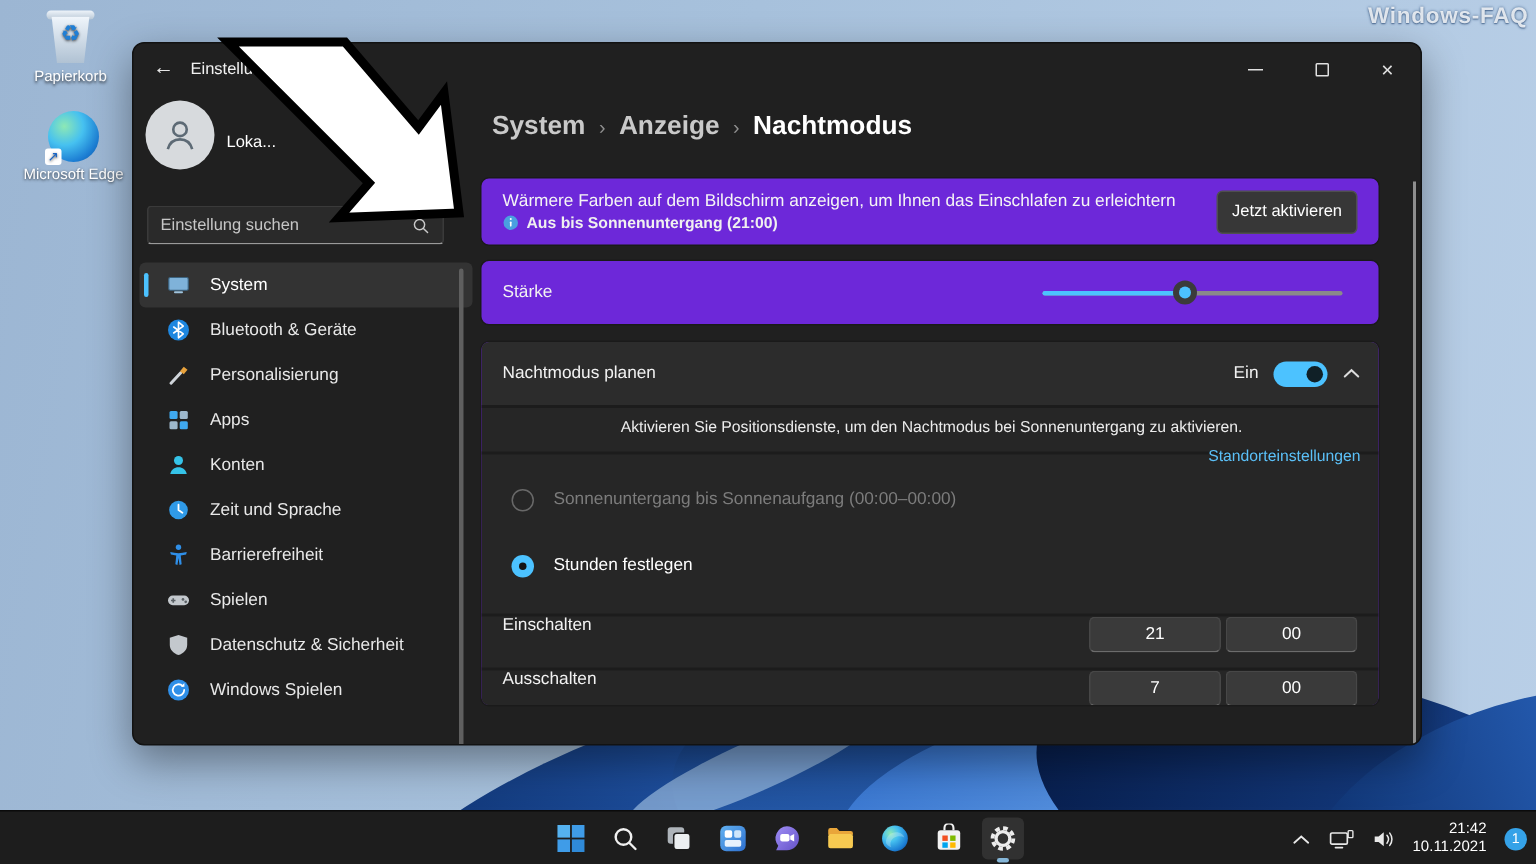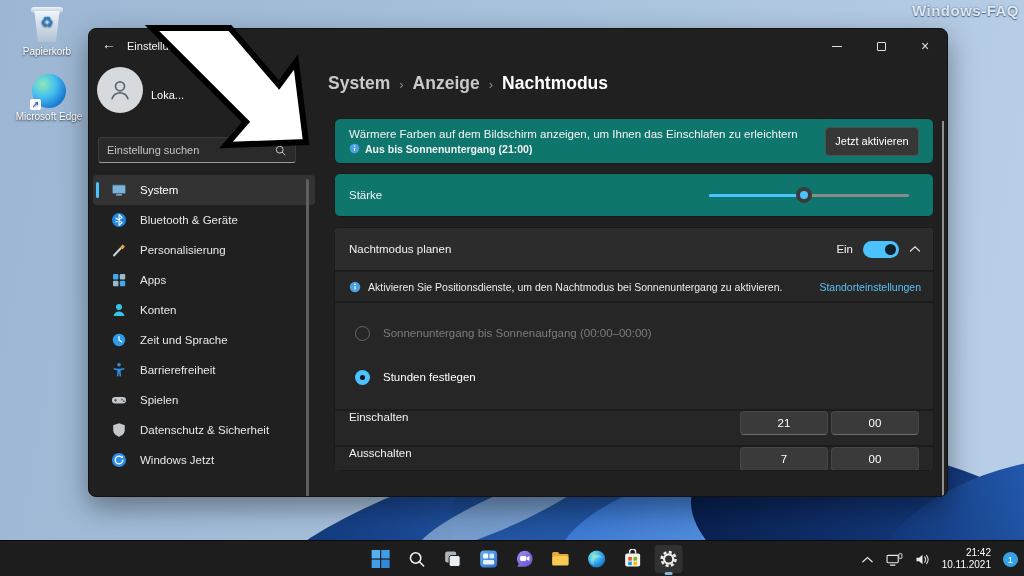--- a/index.html
+++ b/index.html
@@ -68,21 +68,21 @@
   .side-scroll { position:absolute; left:217px; top:150px; width:3px; height:320px; background:#5f5f5f;
               border-radius:2px; }
 
   
   .breadcrumb { position:absolute; left:239px; top:44px; font-size:17.5px; display:flex; gap:9px;
                 align-items:baseline; }
   .crumb { color:#c9c9c9; font-weight:600; }
   .crumb.last { color:#ffffff; font-weight:700; }
   .crumb-sep { color:#8f8f8f; font-size:13px; }
 
-  .card { position:absolute; left:245px; width:600px; background:#0f766e; border:1px solid #1a1a1a;
+  .card { position:absolute; left:231px; width:600px; background:#6d28d9; border:1px solid #1a1a1a;
           border-radius:6px; }
   .card-activate { top:89px; height:46px; display:flex; align-items:center; padding:0 14px; }
   .card-activate .txt { flex:1; }
   .desc { font-size:11.5px; color:#f5f5f5; }
   .status-line { display:flex; align-items:center; gap:5px; margin-top:3px; }
   .status-line svg { width:11px; height:11px; }
   .status-txt { font-size:10.5px; font-weight:700; color:#f0f0f0; }
   .btn { width:94px; height:29px; background:#373737; border:1px solid #4f4f4f; border-radius:4px;
          color:#ffffff; font-size:11px; display:flex; align-items:center; justify-content:center; }
 
@@ -98,21 +98,21 @@
   .card-schedule { top:198px; height:244px; overflow:hidden; }
   .sch-header { height:42px; display:flex; align-items:center; padding:0 12px 0 14px; background:#2c2c2c; }
   .sch-right { margin-left:auto; display:flex; align-items:center; gap:10px; }
   .toggle-label { font-size:11.5px; color:#f2f2f2; }
   .toggle { width:36px; height:17px; border-radius:9px; background:#4cc2ff; position:relative; }
   .toggle .knob { position:absolute; right:3px; top:3px; width:11px; height:11px; border-radius:50%;
                   background:#102027; }
   .chev { width:12px; height:8px; display:inline-flex; }
 
   .sch-body { background:#262626; border-top:2px solid #1c1c1c; }
-  .hint-row { height:29px; display:flex; align-items:center; gap:7px; padding:0 12px 0 14px; }
+  .hint-row { height:29px; display:flex; align-items:center; gap:7px; padding:0 12px 0 14px;flex-direction:column; }
   .hint-row svg { width:12px; height:12px; }
   .hint-txt { font-size:10.5px; color:#ececec; }
   .hint-link { margin-left:auto; font-size:10.5px; color:#5bc0f8; }
 
   .radio-zone { border-top:2px solid #1c1c1c; background:#262626; padding:8px 0 10px 0; }
   .option { display:flex; align-items:center; gap:13px; padding-left:20px; height:44px; }
   .radio { width:15px; height:15px; border-radius:50%; flex:0 0 auto; }
   .radio.off { border:1px solid #686868; background:transparent; }
   .radio.on  { background:#4cc2ff; display:flex; align-items:center; justify-content:center; }
   .radio.on::after { content:""; width:5px; height:5px; border-radius:50%; background:#141414; }
@@ -316,21 +316,21 @@
           <span>Datenschutz &amp; Sicherheit</span>
         </div>
         <div class="nav-item">
           <span class="nav-icon">
             <svg viewBox="0 0 16 16">
               <circle cx="8" cy="8" r="7" fill="#2f8fe8"></circle>
               <path d="M11.8 8a3.8 3.8 0 1 1-1.1-2.7" fill="none" stroke="#fff" stroke-width="1.2" stroke-linecap="round"></path>
               <path d="M11.9 3.4v2.4H9.6z" fill="#fff"></path>
             </svg>
           </span>
-          <span>Windows Jetzt</span>
+          <span>Windows Spielen</span>
         </div>
       </div>
     <div class="side-scroll"></div>
 
     <div class="breadcrumb">
         <span class="crumb">System</span>
         <span class="crumb-sep">›</span>
         <span class="crumb">Anzeige</span>
         <span class="crumb-sep">›</span>
         <span class="crumb last">Nachtmodus</span>

